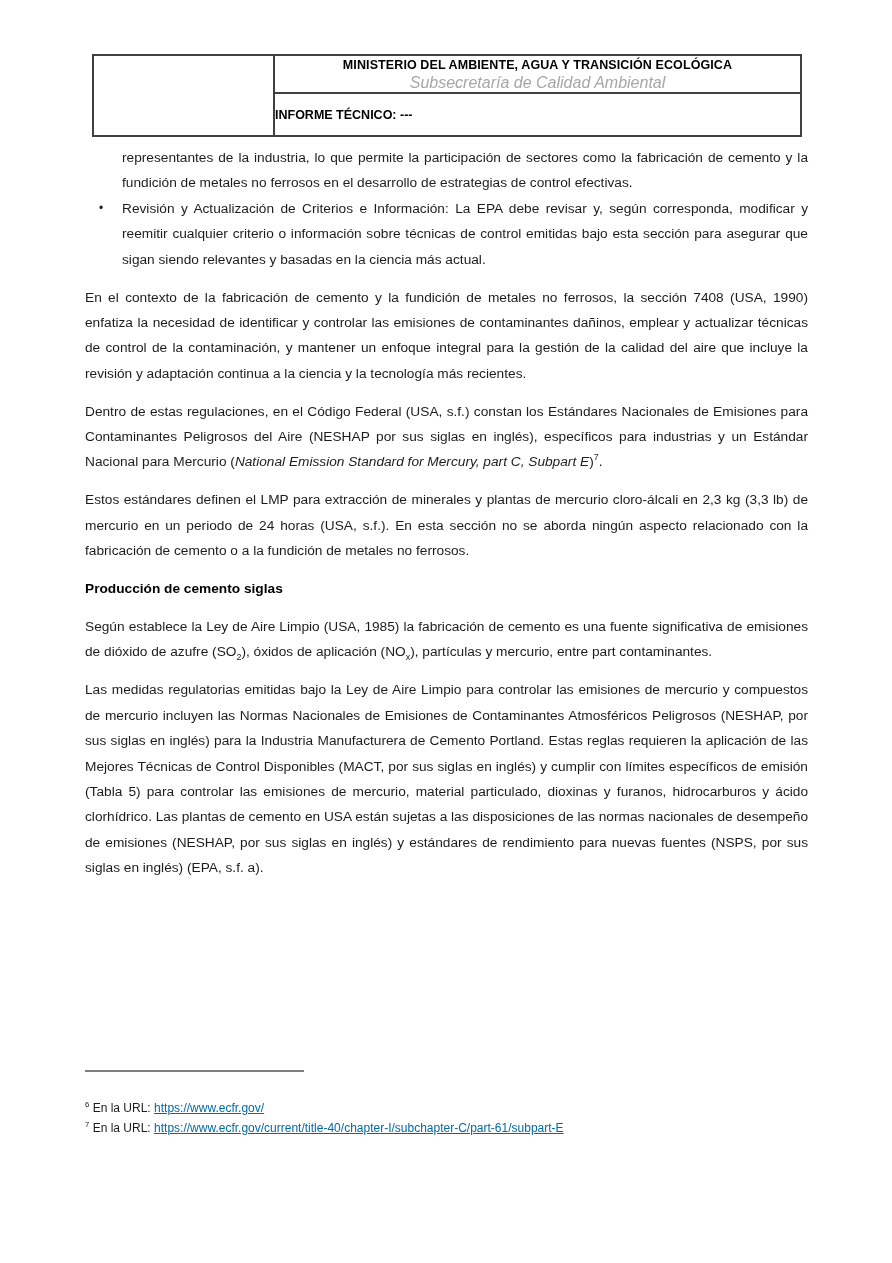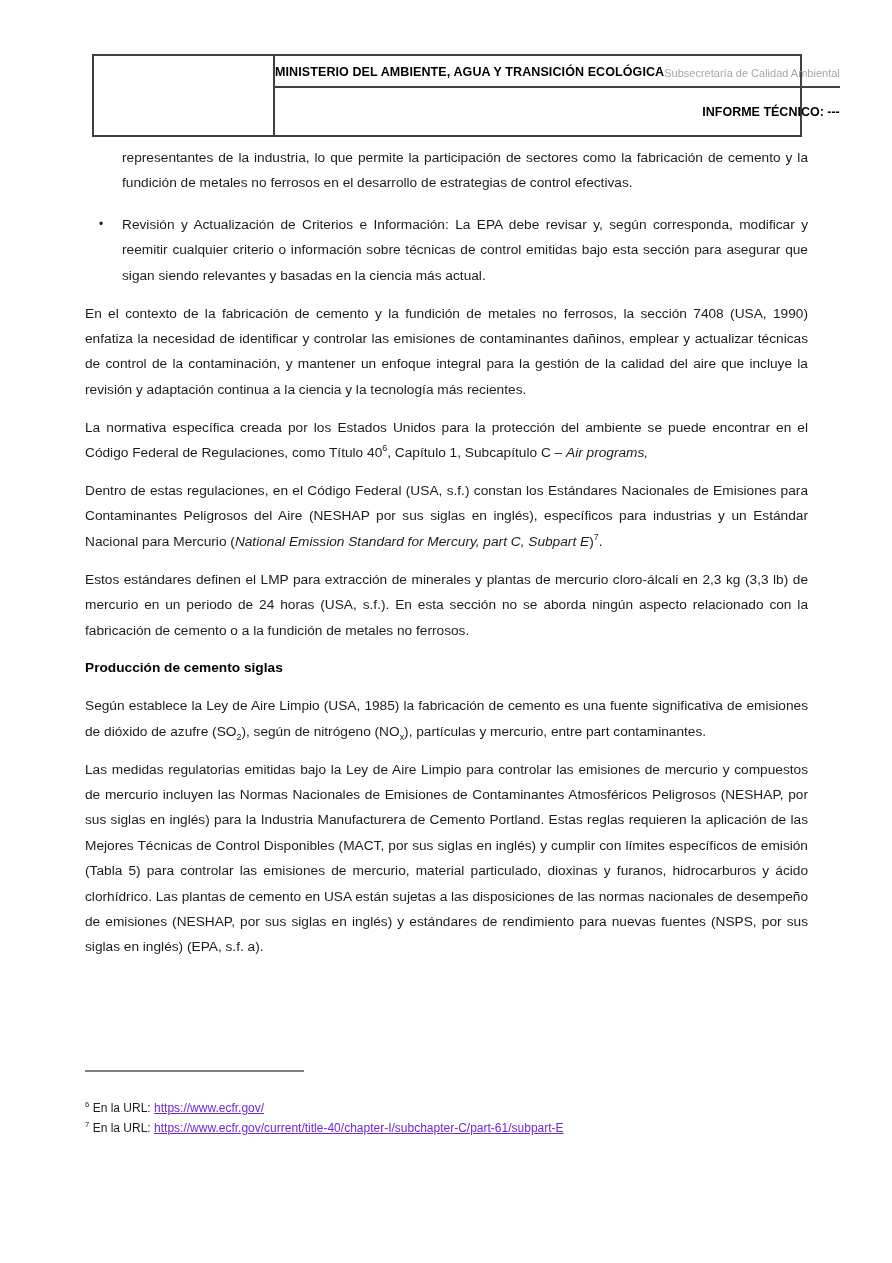--- a/index.html
+++ b/index.html
@@ -24,60 +24,61 @@
     display: flex;
     background: #fff;
   }
   .logo-cell {
     width: 181px;
     border-right: 2px solid #404040;
     flex: none;
   }
   .header-right { flex: 1; display: flex; flex-direction: column; }
   .header-row1 {
-    height: 32px;
+    height: 38px;
     border-bottom: 2px solid #404040;
-    display: flex; flex-direction: row;
+    display: flex; flex-direction: column;
     align-items: center; justify-content: center;
     padding-top: 2px;
   }
   .ministry {
     font-size: 12.5px;
     font-weight: bold;
     color: #000;
     letter-spacing: 0.1px;
     white-space: nowrap;
   }
   .subsecretary {
-    font-size: 11px;
+    font-size: 16px;
     color: #a6a6a6;
     margin-top: 2px;
     white-space: nowrap;
+    font-style: italic;
   }
   .header-row2 {
     flex: 1;
-    display: flex; align-items: center; justify-content: flex-end; padding-left: 16px;
+    display: flex; align-items: center; justify-content: flex-start;
   }
   .report {
     font-size: 12.5px;
     font-weight: bold;
     color: #000;
   }
   
   .body-text {
     position: absolute;
     left: 85px;
     top: 145px;
     width: 723px;
     font-size: 13.7px;
     line-height: 25.4px;
     text-align: justify;
   }
   .para { margin-bottom: 12.5px; }
-  .li-cont { padding-left: 37px; margin-bottom: 16px; }
+  .li-cont { padding-left: 37px; margin-bottom: 0; }
   .li { position: relative; padding-left: 37px; margin-bottom: 12.5px; }
   .bullet-marker {
     position: absolute;
     left: 14px;
     top: 0;
     font-size: 12px;
   }
   .heading {
     font-weight: bold;
     color: #000;
@@ -108,21 +109,21 @@
     background: #7f7f7f;
     margin-bottom: 26px;
   }
   .footnote {
     font-size: 12px;
     line-height: 20px;
     color: #1c1c1c;
     text-align: left;
   }
   .footnote a {
-    color: #6d28d9;
+    color: #0369a1;
     text-decoration: underline;
     cursor: pointer;
   }
 </style>
 </head>
 <body>
 
 <div class="page">
 
   <div class="header-table">
@@ -142,29 +143,28 @@
 
     <div class="para li-cont">representantes de la industria, lo que permite la participación de sectores como la fabricación de cemento y la fundición de metales no ferrosos en el desarrollo de estrategias de control efectivas.</div>
 
     <div class="para li">
       <span class="bullet-marker">•</span>
       <span>Revisión y Actualización de Criterios e Información: La EPA debe revisar y, según corresponda, modificar y reemitir cualquier criterio o información sobre técnicas de control emitidas bajo esta sección para asegurar que sigan siendo relevantes y basadas en la ciencia más actual.</span>
     </div>
 
     <p class="para">En el contexto de la fabricación de cemento y la fundición de metales no ferrosos, la sección 7408 (USA, 1990) enfatiza la necesidad de identificar y controlar las emisiones de contaminantes dañinos, emplear y actualizar técnicas de control de la contaminación, y mantener un enfoque integral para la gestión de la calidad del aire que incluye la revisión y adaptación continua a la ciencia y la tecnología más recientes.</p>
 
-    <p class="para"><span>La normativa específica creada por los Estados Unidos para la protección del ambiente se puede encontrar en el Código Federal de Regulaciones, como Título 40</span><sup class="fn-ref">6</sup><span>, Capítulo 1, Subcapítulo C – </span><span class="it">Air programs,</span></p>
 
     <p class="para"><span>Dentro de estas regulaciones, en el Código Federal (USA, s.f.) constan los Estándares Nacionales de Emisiones para Contaminantes Peligrosos del Aire (NESHAP por sus siglas en inglés), específicos para industrias y un Estándar Nacional para Mercurio (</span><span class="it">National Emission Standard for Mercury, part C, Subpart E</span><span>)</span><sup class="fn-ref">7</sup><span>.</span></p>
 
     <p class="para">Estos estándares definen el LMP para extracción de minerales y plantas de mercurio cloro-álcali en 2,3 kg (3,3 lb) de mercurio en un periodo de 24 horas (USA, s.f.). En esta sección no se aborda ningún aspecto relacionado con la fabricación de cemento o a la fundición de metales no ferrosos.</p>
 
     <p class="para heading">Producción de cemento siglas</p>
 
-    <p class="para"><span>Según establece la Ley de Aire Limpio (USA, 1985) la fabricación de cemento es una fuente significativa de emisiones de dióxido de azufre (SO</span><sub class="chem">2</sub><span>), según de nitrógeno (NO</span><sub class="chem">x</sub><span>), partículas y mercurio, entre part contaminantes.</span></p>
+    <p class="para"><span>Según establece la Ley de Aire Limpio (USA, 1985) la fabricación de cemento es una fuente significativa de emisiones de dióxido de azufre (SO</span><sub class="chem">2</sub><span>), óxidos de aplicación (NO</span><sub class="chem">x</sub><span>), partículas y mercurio, entre part contaminantes.</span></p>
 
     <p class="para">Las medidas regulatorias emitidas bajo la Ley de Aire Limpio para controlar las emisiones de mercurio y compuestos de mercurio incluyen las Normas Nacionales de Emisiones de Contaminantes Atmosféricos Peligrosos (NESHAP, por sus siglas en inglés) para la Industria Manufacturera de Cemento Portland. Estas reglas requieren la aplicación de las Mejores Técnicas de Control Disponibles (MACT, por sus siglas en inglés) y cumplir con límites específicos de emisión (Tabla 5) para controlar las emisiones de mercurio, material particulado, dioxinas y furanos, hidrocarburos y ácido clorhídrico. Las plantas de cemento en USA están sujetas a las disposiciones de las normas nacionales de desempeño de emisiones (NESHAP, por sus siglas en inglés) y estándares de rendimiento para nuevas fuentes (NSPS, por sus siglas en inglés) (EPA, s.f. a).</p>
 
   </div>
 
   <div class="footnote-area">
     <div class="footnote-sep"></div>
     <div class="footnote"><sup class="fn-num">6</sup><span> En la URL: </span><a href="#">https://www.ecfr.gov/</a></div>
     <div class="footnote"><sup class="fn-num">7</sup><span> En la URL: </span><a href="#">https://www.ecfr.gov/current/title-40/chapter-I/subchapter-C/part-61/subpart-E</a></div>
   </div>

